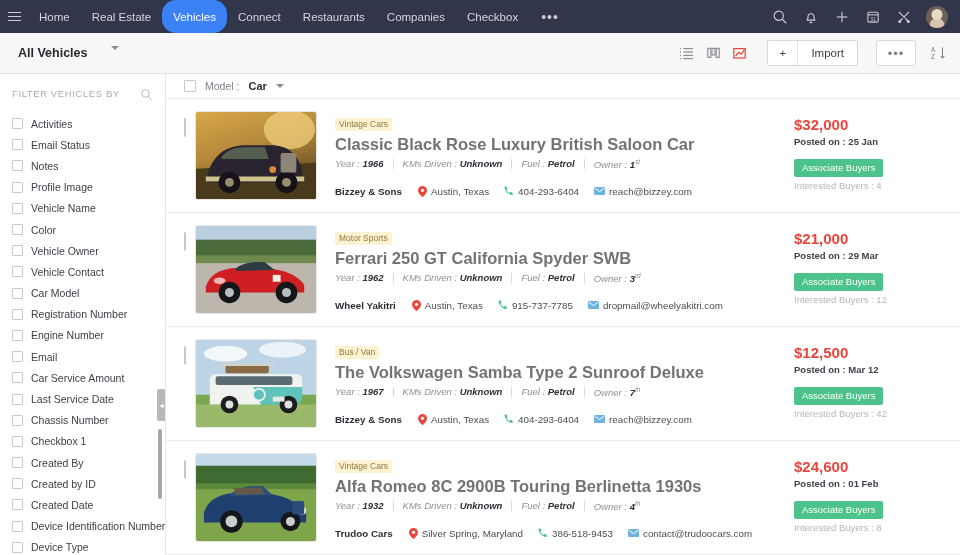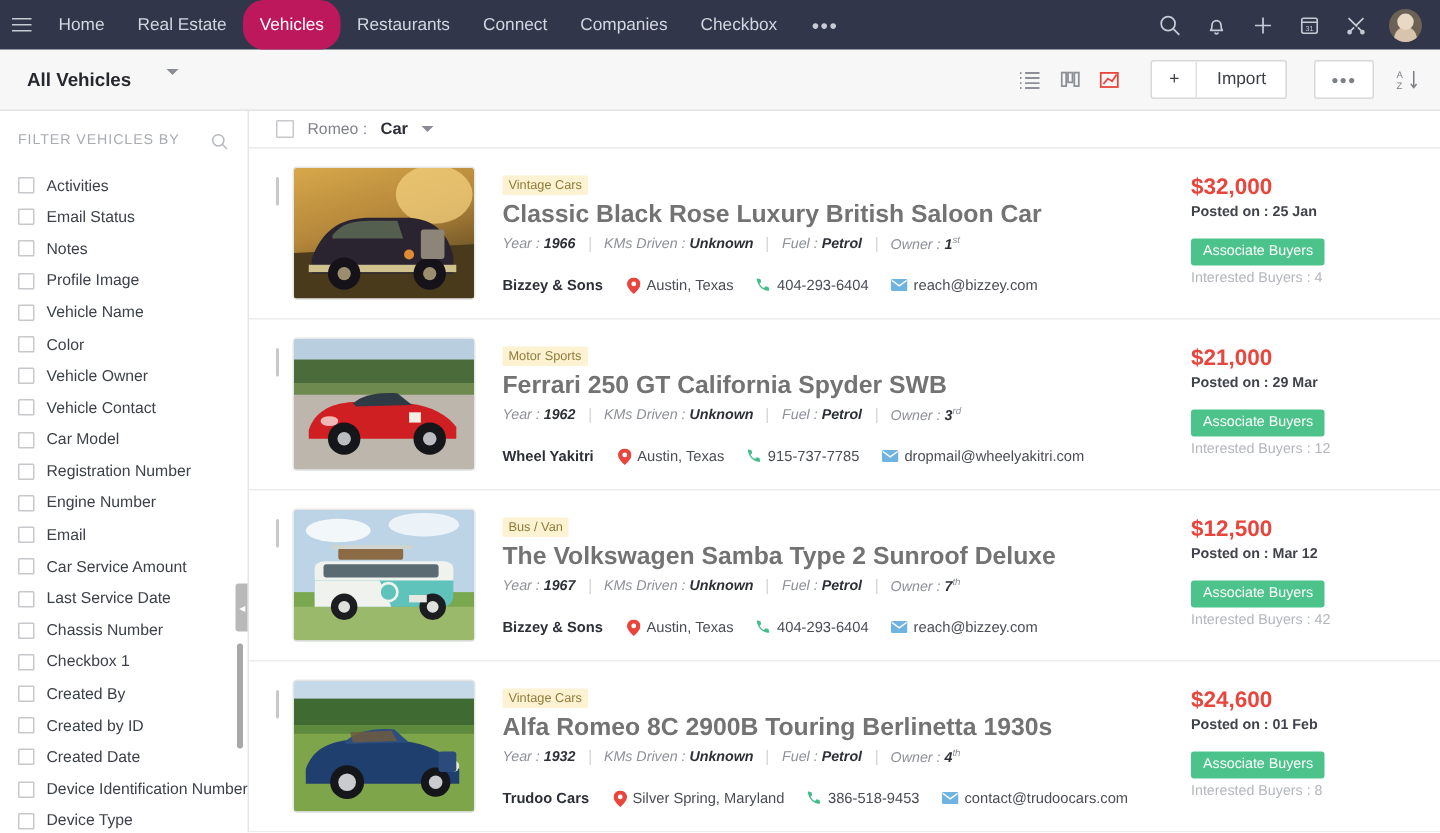--- a/index.html
+++ b/index.html
@@ -29,21 +29,21 @@
   }
   .nav-items { display: flex; align-items: stretch; }
   .nav-item {
     display: flex; align-items: center;
     padding: 0 11px;
     color: #d3d6e0;
     font-size: 11.5px;
     cursor: pointer;
     white-space: nowrap;
   }
-  .nav-item.active { background: #be185d; color: #ffffff; border-radius: 14px; }
+  .nav-item.active { background: #3b82f6; color: #ffffff; border-radius: 14px; }
   .nav-more {
     display: flex; align-items: center; padding: 0 12px;
     color: #c8cbd6; font-size: 14px; letter-spacing: 1px; cursor: pointer;
   }
   .nav-right {
     margin-left: auto;
     display: flex; align-items: center; gap: 14px;
     padding-right: 12px;
   }
   .nav-icon {
@@ -250,24 +250,24 @@
     <div class="nav-item">
         <span>Home</span>
       </div>
     <div class="nav-item">
         <span>Real Estate</span>
       </div>
     <div class="nav-item active">
         <span>Vehicles</span>
       </div>
     <div class="nav-item">
+        <span>Connect</span>
+      </div>
+    <div class="nav-item">
         <span>Restaurants</span>
-      </div>
-    <div class="nav-item">
-        <span>Connect</span>
       </div>
     <div class="nav-item">
         <span>Companies</span>
       </div>
     <div class="nav-item">
         <span>Checkbox</span>
       </div>
   </div>
   <div class="nav-more">•••</div>
   <div class="nav-right">
@@ -458,21 +458,21 @@
         </div>
     </div>
     <div class="sb-scroll"></div>
     <div class="collapse-handle">◂</div>
   </div>
 
   <div class="main">
 
     <div class="list-head">
       <span class="cb"></span>
-      <span class="lh-label">Romeo :</span>
+      <span class="lh-label">Model :</span>
       <span class="lh-value">Car</span>
       <span class="caret"></span>
     </div>
 
     <div class="card">
       <div class="card-cb"><span class="cb"></span></div>
       <div class="thumb">
         <svg viewBox="0 0 122 89" preserveAspectRatio="none">
           <defs>
               <linearGradient id="g1" x1="0" y1="0" x2="0.4" y2="1">

